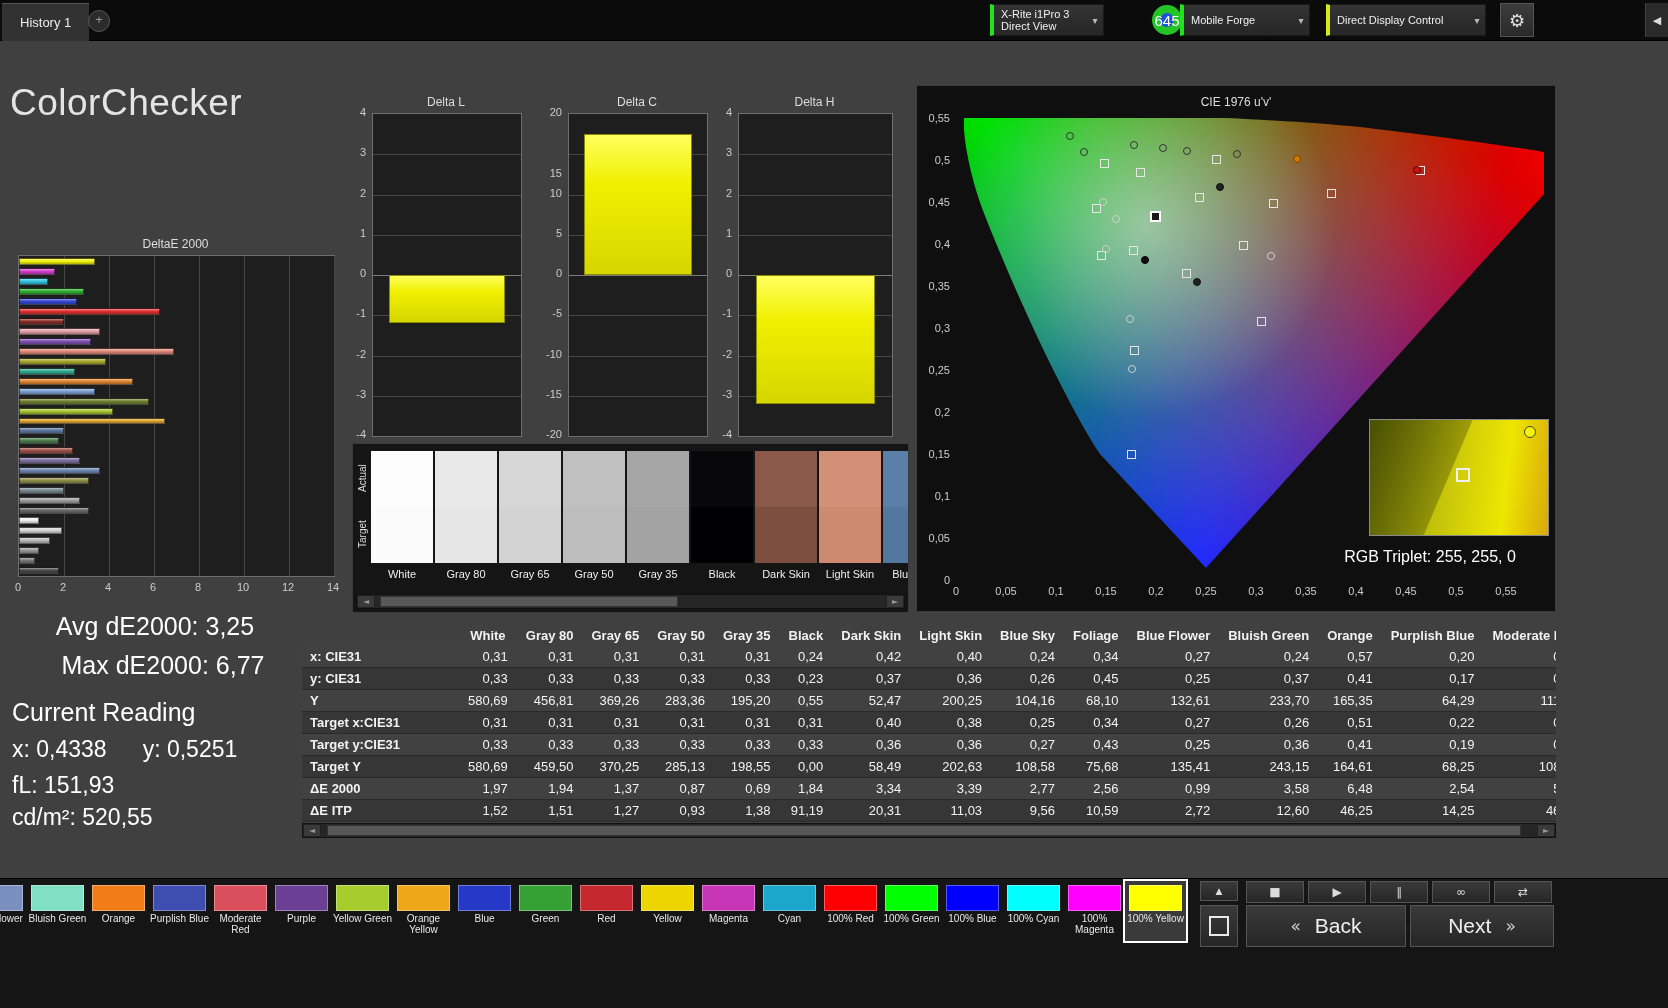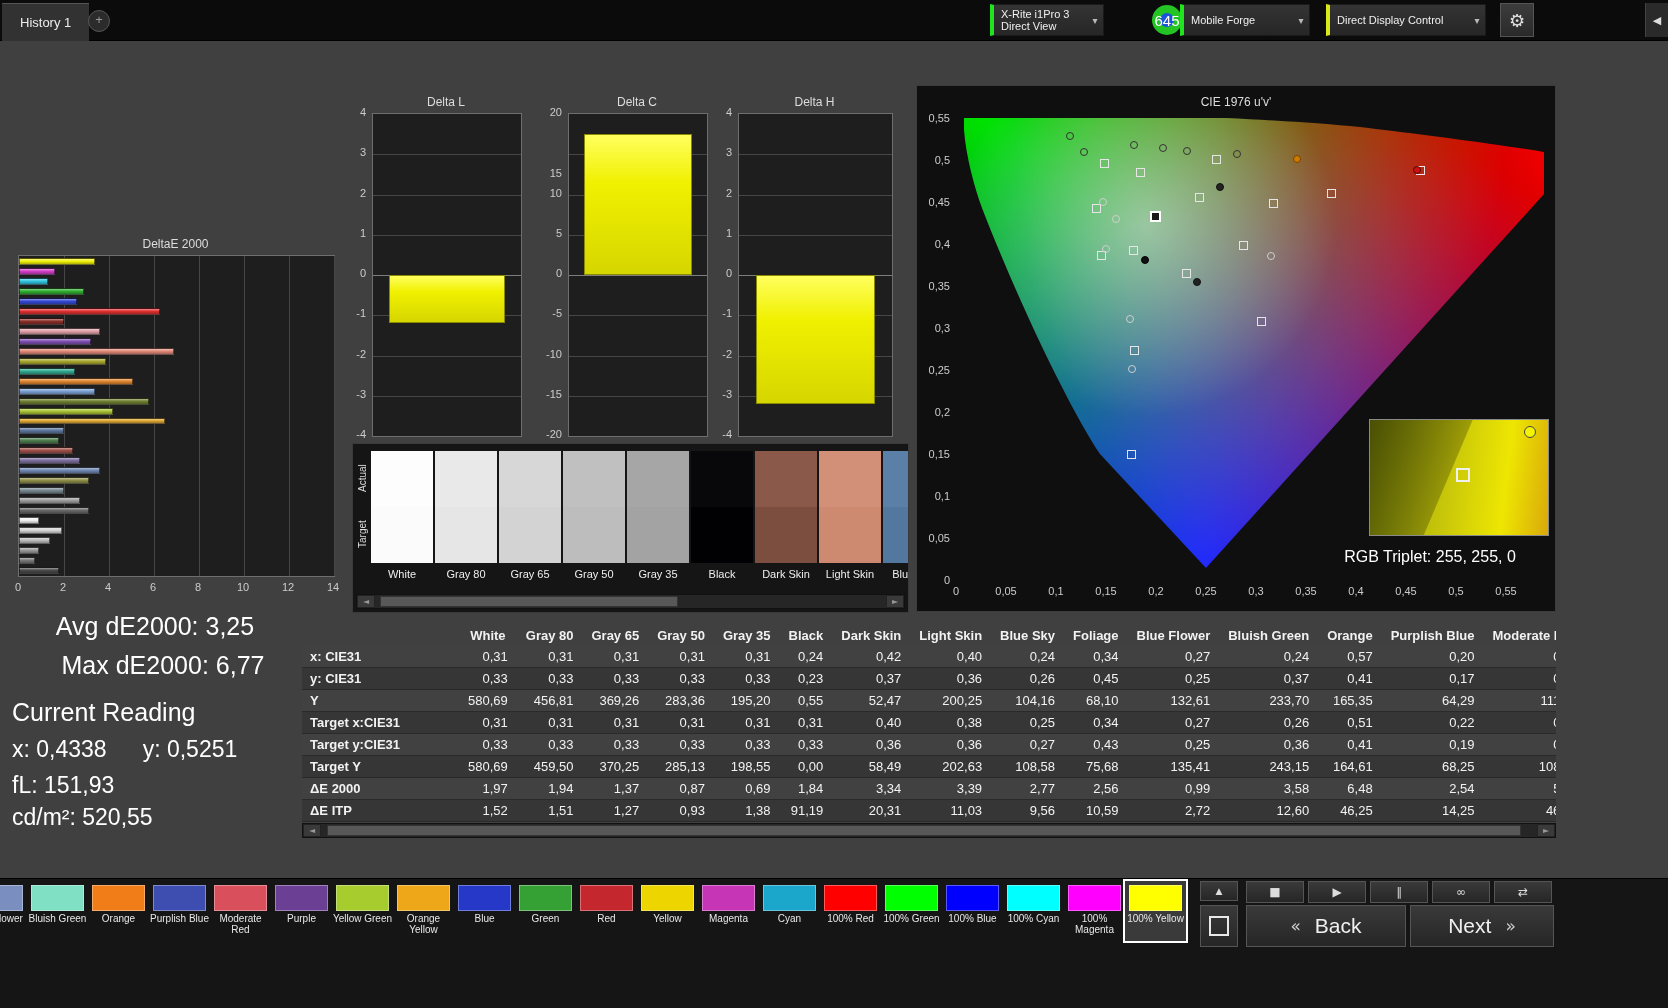--- a/index.html
+++ b/index.html
@@ -144,20 +144,21 @@
 
     <div class="tb-box accent-y" style="left: 1326px; width: 160px; border-left-color: rgb(216, 232, 24);">
       <div class="tb-text">Direct Display Control</div>
       <div class="chev glyph">▾</div>
     </div>
 
     <div class="gearbtn glyph">⚙</div>
     <div class="collapsebtn glyph">◀</div>
   </div>
 
+  <div class="bigtitle">ColorChecker</div>
 
   <div class="chartwrap" style="left:18px;top:255px;width:315px;height:340px;">
     <div class="ctitle">DeltaE 2000</div>
     <div class="deplot">
         <div class="vgrid" style="left: 45px;"></div>
         <div class="vgrid" style="left: 90px;"></div>
         <div class="vgrid" style="left: 135px;"></div>
         <div class="vgrid" style="left: 180px;"></div>
         <div class="vgrid" style="left: 225px;"></div>
         <div class="vgrid" style="left: 270px;"></div>

